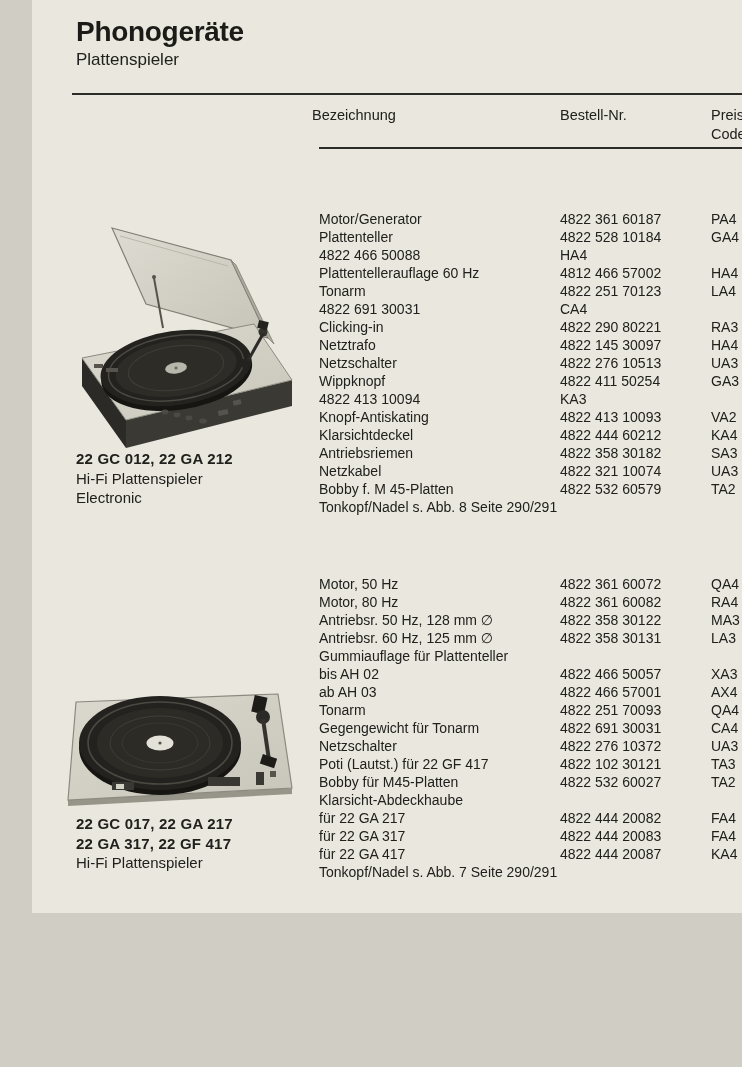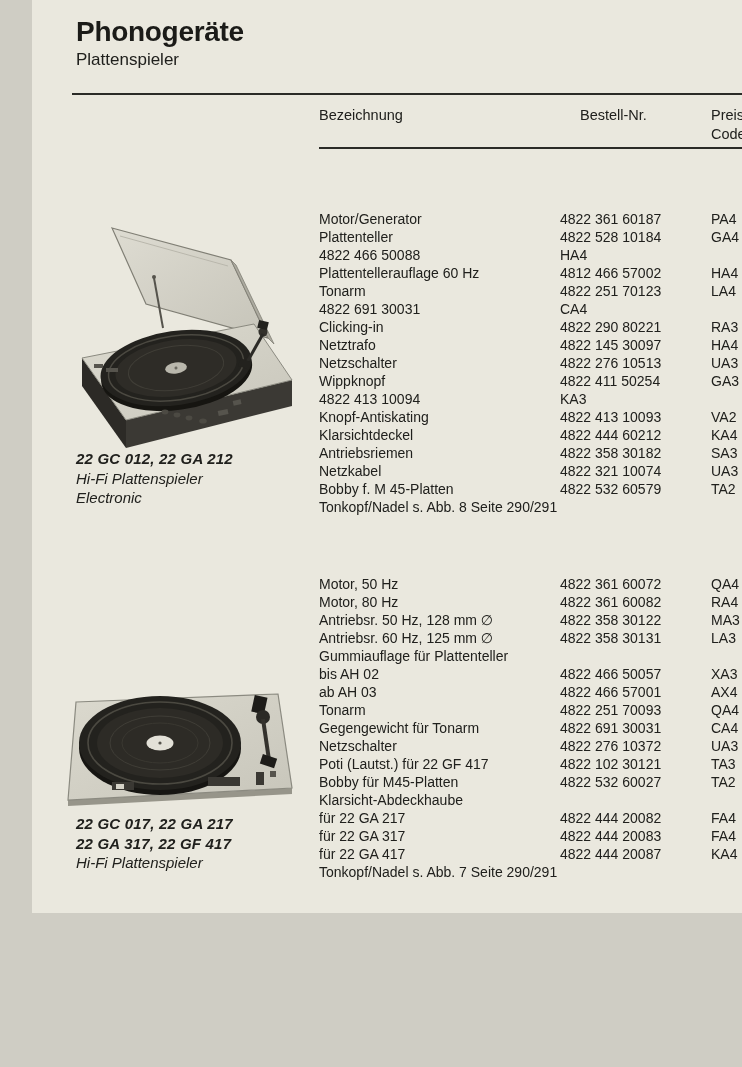--- a/index.html
+++ b/index.html
@@ -11,36 +11,36 @@
     font-family:"Liberation Sans","DejaVu Sans",sans-serif;
     color:#20201d; overflow:hidden;margin-left:32px;
   }
   .h-title { position:absolute; left:44px; top:16px; font-size:28px; font-weight:bold; letter-spacing:-0.3px; color:#1b1b18; }
   .h-sub   { position:absolute; left:44px; top:50px; font-size:17px; }
   .rule { position:absolute; background:#2b2b27; height:2px; }
   .rule-top    { left:40px;  top:93px;   width:672px; }
   .rule-head   { left:287px; top:147px;  width:425px; }
   .rule-bottom { left:40px;  top:1002px; width:672px; }
   .col-hdr { position:absolute; top:106px; font-size:14.5px; line-height:19px; }
-  .col-hdr-1 { left:287px; }
-  .col-hdr-2 { left:548px; }
+  .col-hdr-1 { left:280px; }
+  .col-hdr-2 { left:528px; }
   .col-hdr-3 { left:679px; }
   .col-hdr-3 span { display:block; }
   .parts-table { position:absolute; left:287px; width:425px; }
   #table1 { top:210px; }
   #table2 { top:575px; }
   .prow { display:grid; grid-template-columns:241px 151px 33px; height:18px; line-height:18px; font-size:14px; white-space:nowrap; }
   .c-name { overflow:visible; }
   .c-price { display:flex; justify-content:flex-start; }
   .c-price i { font-style:normal; }
   .model-label { position:absolute; left:44px; font-size:15px; line-height:19.5px; }
   #label1 { top:449px; }
   #label2 { top:814px; }
   .model-label .bold { font-weight:bold; letter-spacing:0.2px; }
-  .model-label span { display:block;font-style:italic; }
+  .model-label span { display:block; }
   .page-num { position:absolute; left:40px; top:1025px; font-size:17px; }
   .photo { position:absolute; }
   #photo1 { left:34px; top:214px; }
   #photo2 { left:28px; top:688px; }
 </style>
 </head>
 <body>
 
 <div class="page">
 

